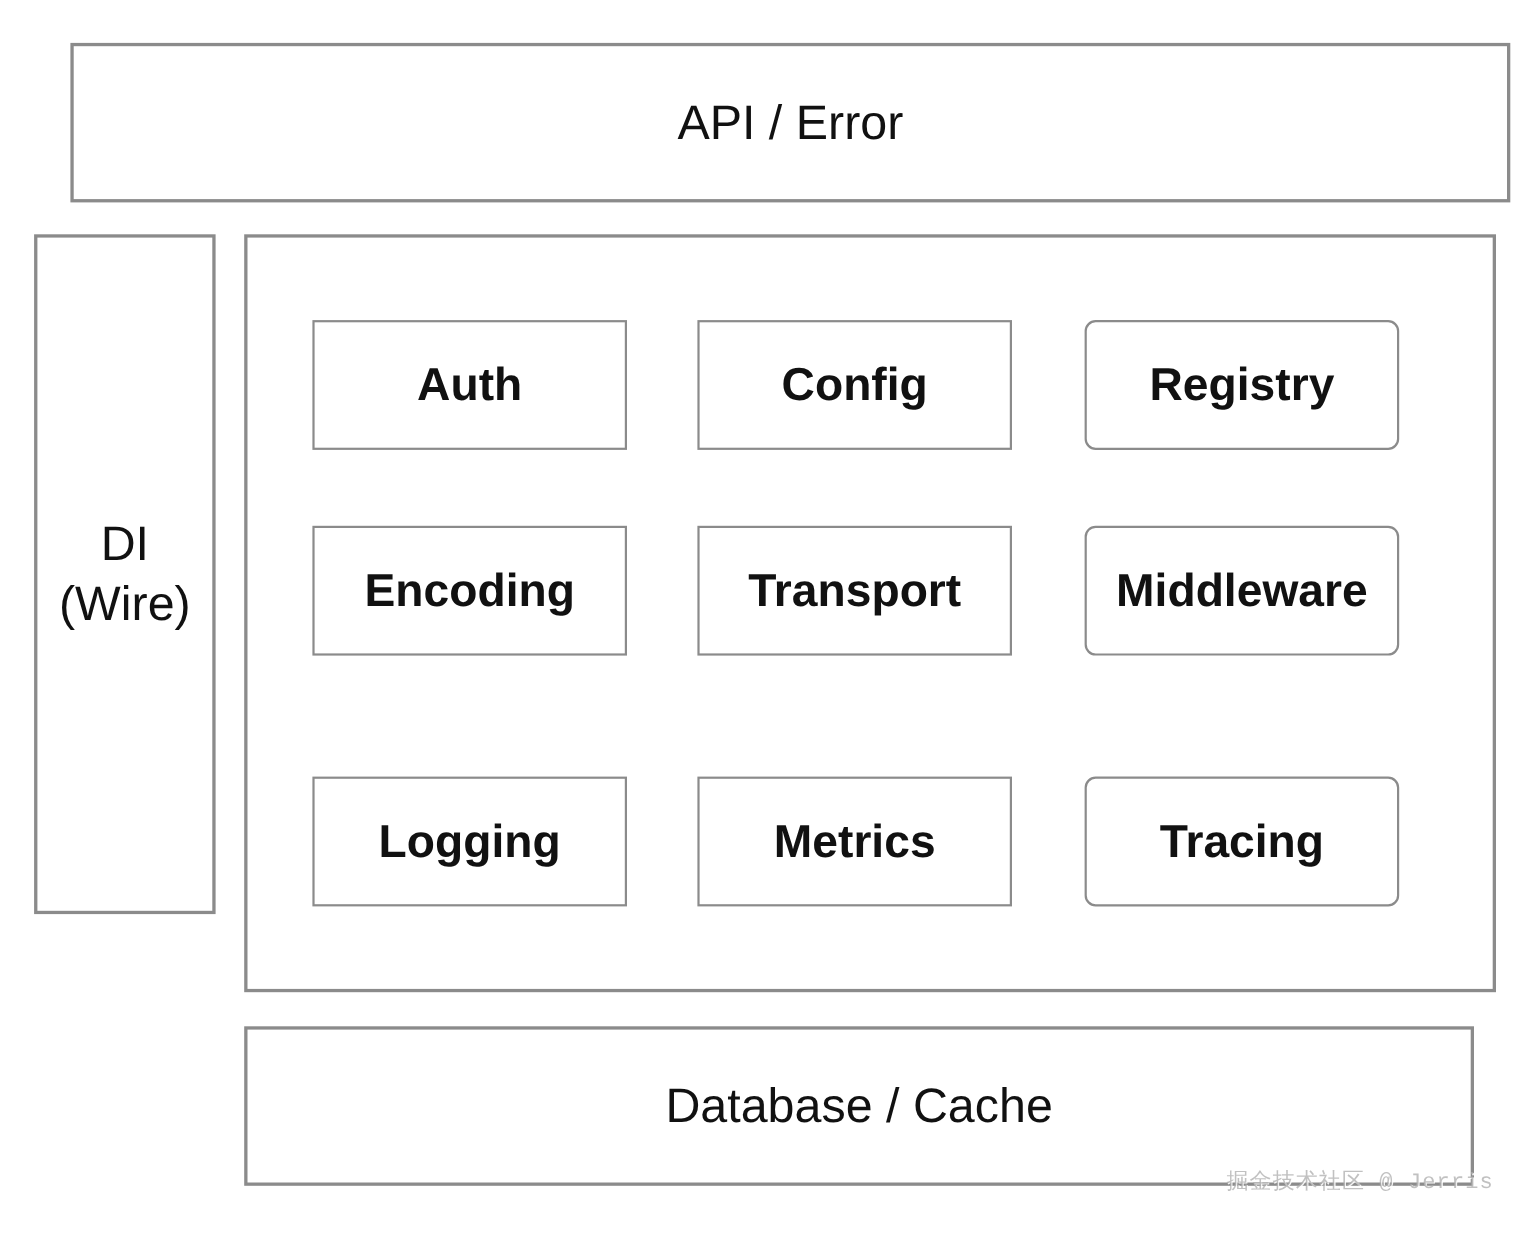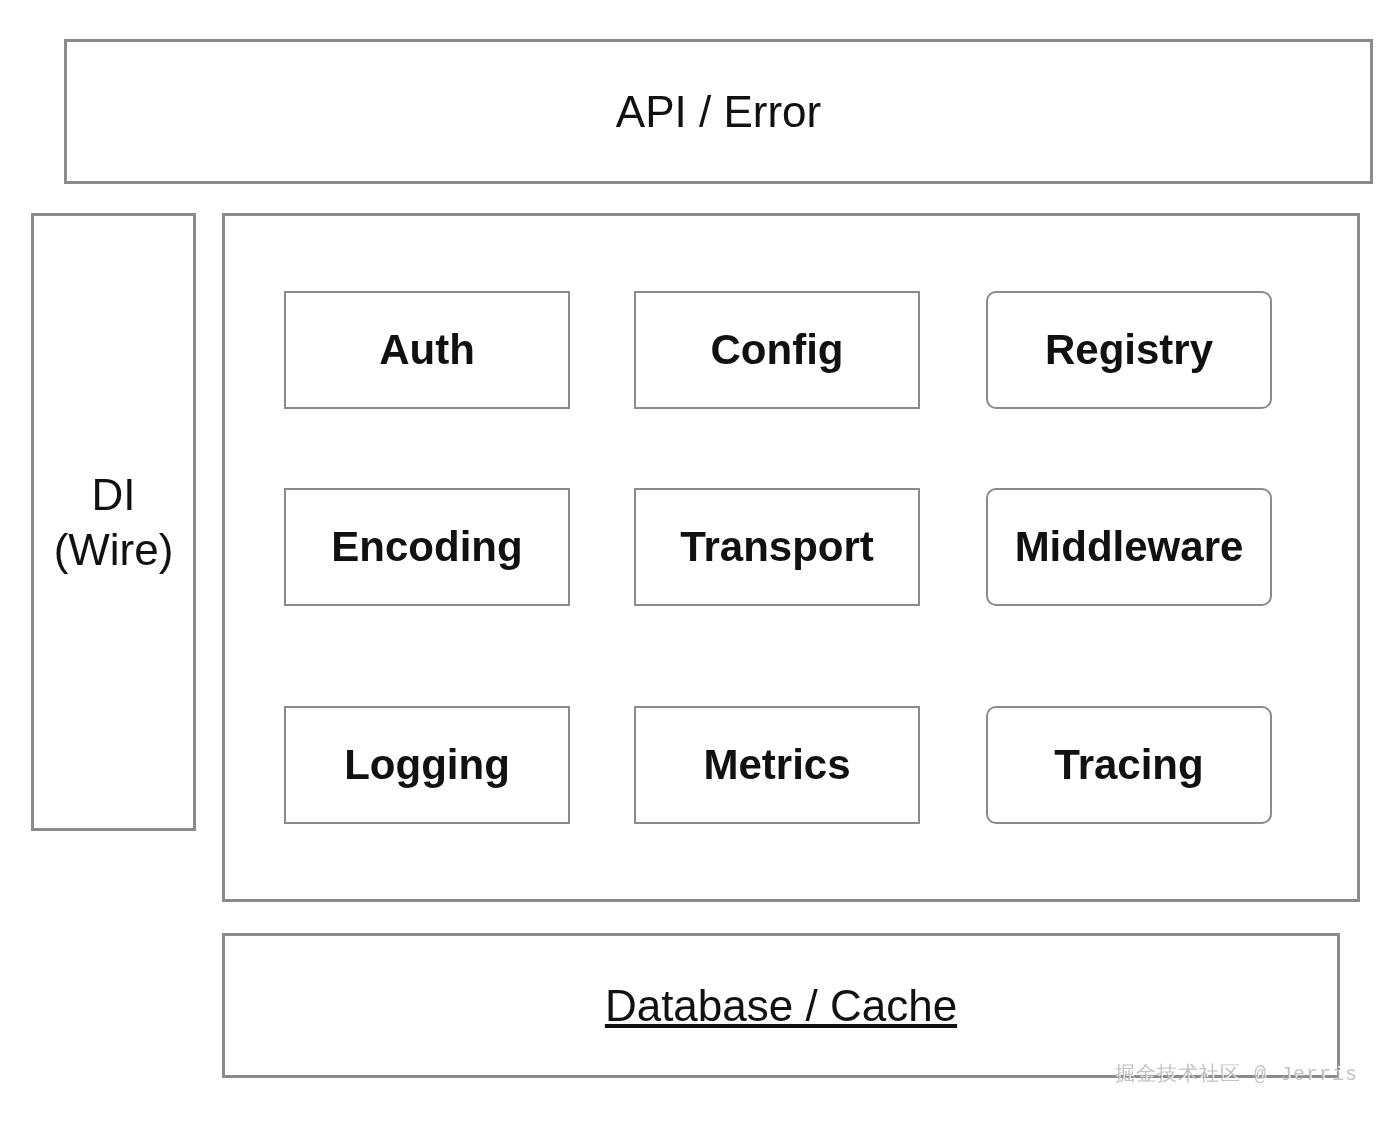--- a/index.html
+++ b/index.html
@@ -42,29 +42,29 @@
     width: 165px; height: 618px;
     flex-direction: column;
   }
   #box-di .line { display: block; }
   #container-core {
     left: 222px; top: 213px;
     width: 1138px; height: 689px; font-weight: bold;
   }
   #box-db {
     left: 222px; top: 933px;
-    width: 1118px; height: 145px; text-decoration: underline;
+    width: 1118px; height: 145px;
   }
   
   .cell { width: 286px; height: 118px; }
   .col-0 { left: 59px; }
   .col-1 { left: 409px; }
   .col-2 { left: 761px; border-radius: 10px; }
   .row-0 { top: 75px; }
-  .row-1 { top: 272px; justify-content: center; }
+  .row-1 { top: 262px; justify-content: center; }
   .row-2 { top: 490px; }
   #watermark {
     position: absolute;
     right: 22px;
     top: 1060px;
     font-size: 20px;
     letter-spacing: 1px;
     color: rgba(172, 172, 172, 0.75);
     text-shadow: 1px 1px 0 rgba(255, 255, 255, 0.9);
     white-space: nowrap;

